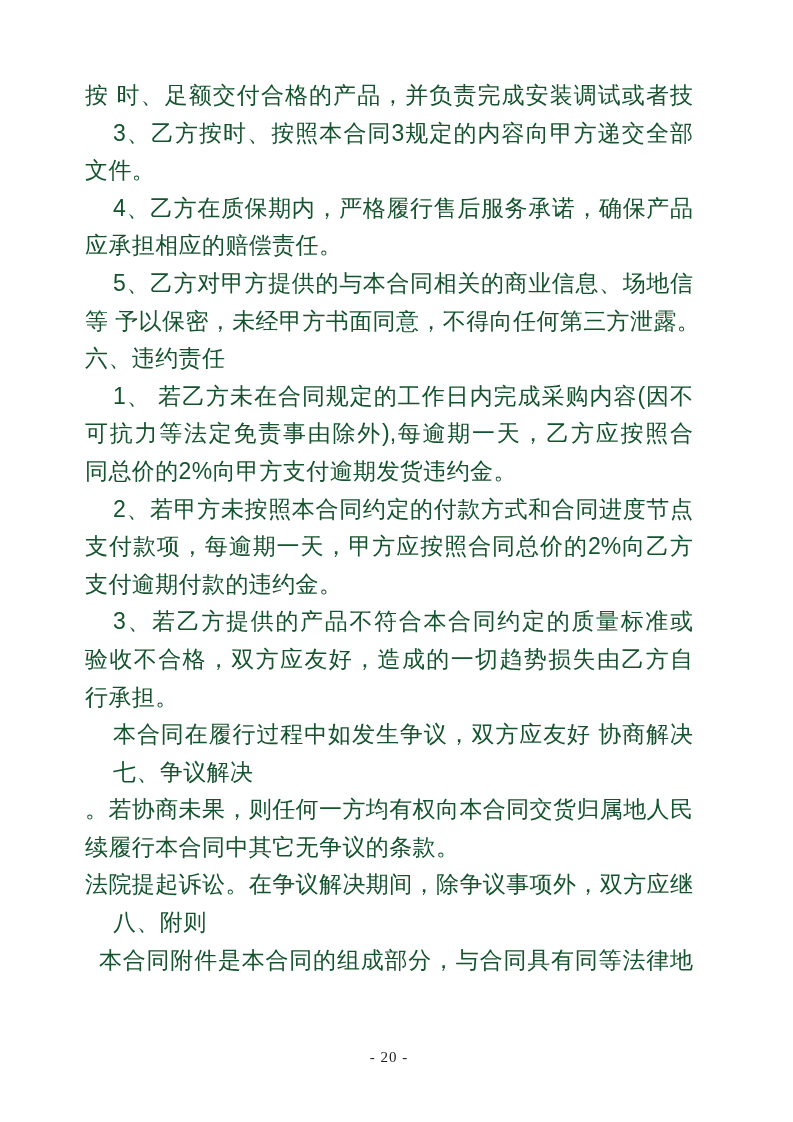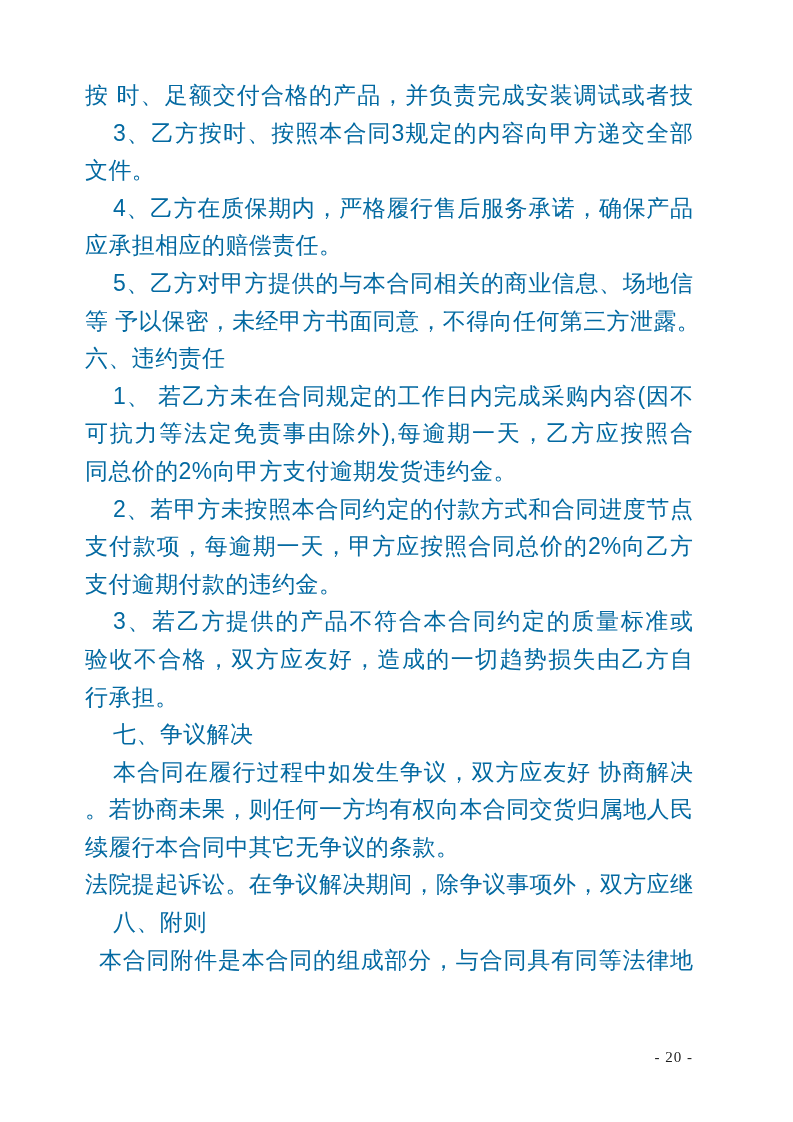--- a/index.html
+++ b/index.html
@@ -13,21 +13,21 @@
     height: 1122px;
     background: #ffffff;
     overflow: hidden;
     font-family: "Liberation Sans", "DejaVu Sans", sans-serif;
   }
   .text-block {
     position: absolute;
     left: 85px;
     top: 77px;
     width: 608px;
-    color: #0369a1;
+    color: #14532d;
     font-size: 23px;
     font-weight: 500;
   }
   .line {
     height: 37.6px;
     line-height: 37.6px;
     white-space: nowrap;
     overflow: hidden;
     text-align: left;
     letter-spacing: 0.4px;
@@ -42,21 +42,21 @@
   .line.indent-1.fill { padding-left: 28px; width: 580px; }
   .line.indent-half { padding-left: 14px; }
   .line.indent-half.fill { padding-left: 14px; width: 594px; }
   .page-number {
     position: absolute;
     left: 85px;
     width: 608px;
     top: 1046px;
     height: 22px;
     line-height: 22px;
-    text-align: right;
+    text-align: center;
     font-family: "Liberation Serif", "DejaVu Serif", serif;
     font-size: 15px;
     color: #1c1c1c;
     letter-spacing: 1px;
   }
 </style>
 </head>
 <body>
 
 <div class="page">
@@ -71,22 +71,22 @@
     <div class="line">六、违约责任</div>
     <div class="line indent-1 fill">1、 若乙方未在合同规定的工作日内完成采购内容(因不</div>
     <div class="line fill">可抗力等法定免责事由除外),每逾期一天，乙方应按照合</div>
     <div class="line">同总价的2%向甲方支付逾期发货违约金。</div>
     <div class="line indent-1 fill">2、若甲方未按照本合同约定的付款方式和合同进度节点</div>
     <div class="line fill">支付款项，每逾期一天，甲方应按照合同总价的2%向乙方</div>
     <div class="line">支付逾期付款的违约金。</div>
     <div class="line indent-1 fill">3、若乙方提供的产品不符合本合同约定的质量标准或</div>
     <div class="line fill">验收不合格，双方应友好，造成的一切趋势损失由乙方自</div>
     <div class="line">行承担。</div>
+    <div class="line indent-1 fill">本合同在履行过程中如发生争议，双方应友好 协商解决</div>
     <div class="line indent-1">七、争议解决</div>
-    <div class="line indent-1 fill">本合同在履行过程中如发生争议，双方应友好 协商解决</div>
     <div class="line fill">。若协商未果，则任何一方均有权向本合同交货归属地人民</div>
     <div class="line">续履行本合同中其它无争议的条款。</div>
     <div class="line fill">法院提起诉讼。在争议解决期间，除争议事项外，双方应继</div>
     <div class="line indent-1">八、附则</div>
     <div class="line indent-half fill">本合同附件是本合同的组成部分，与合同具有同等法律地</div>
   </div>
   <div class="page-number">- 20 -</div>
 </div>
 
 </body></html>

